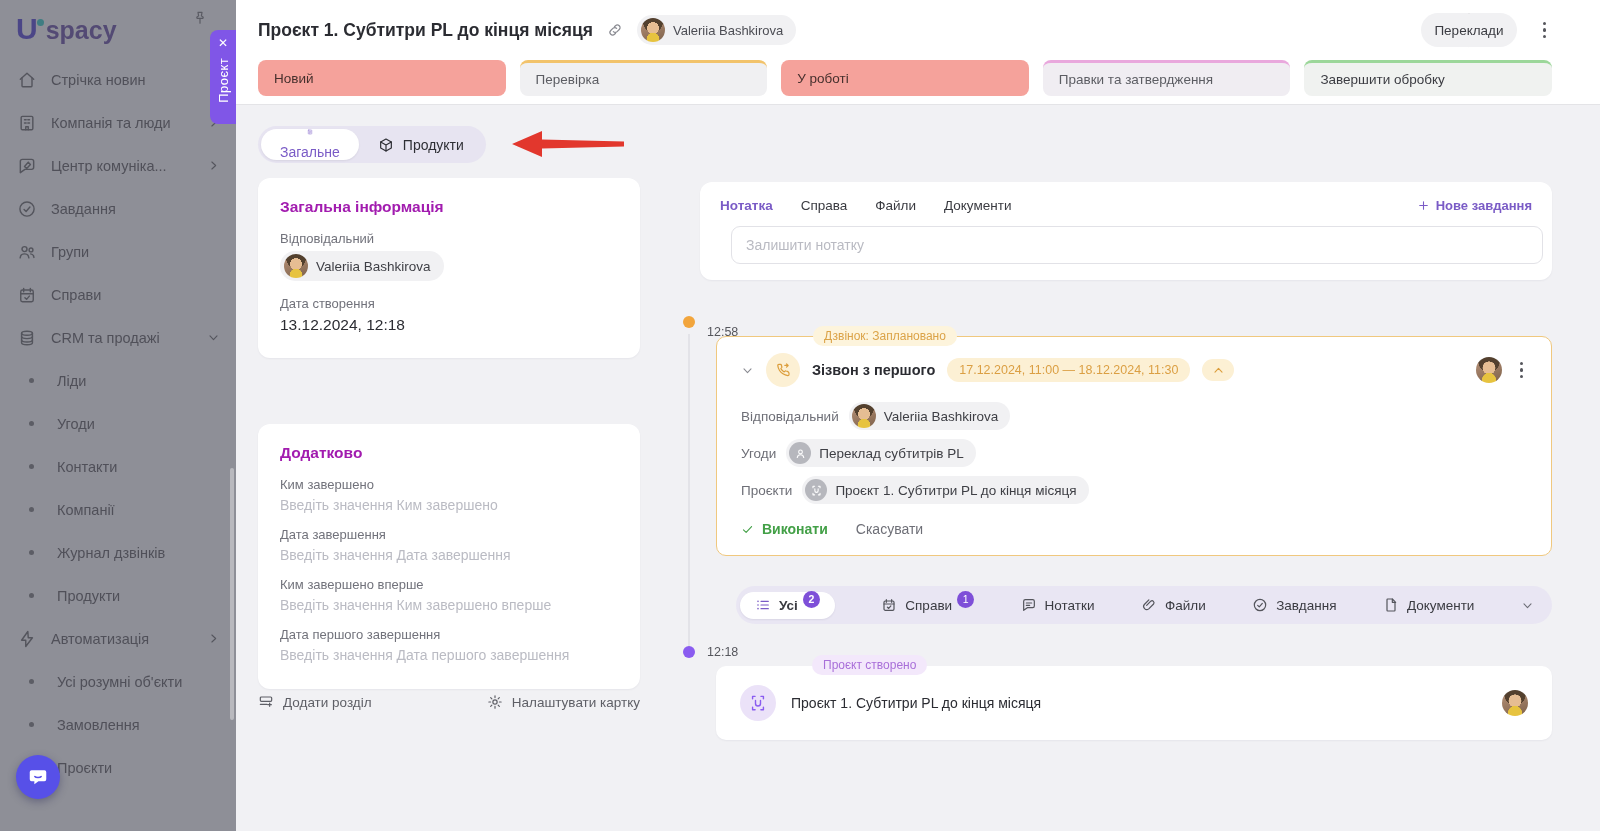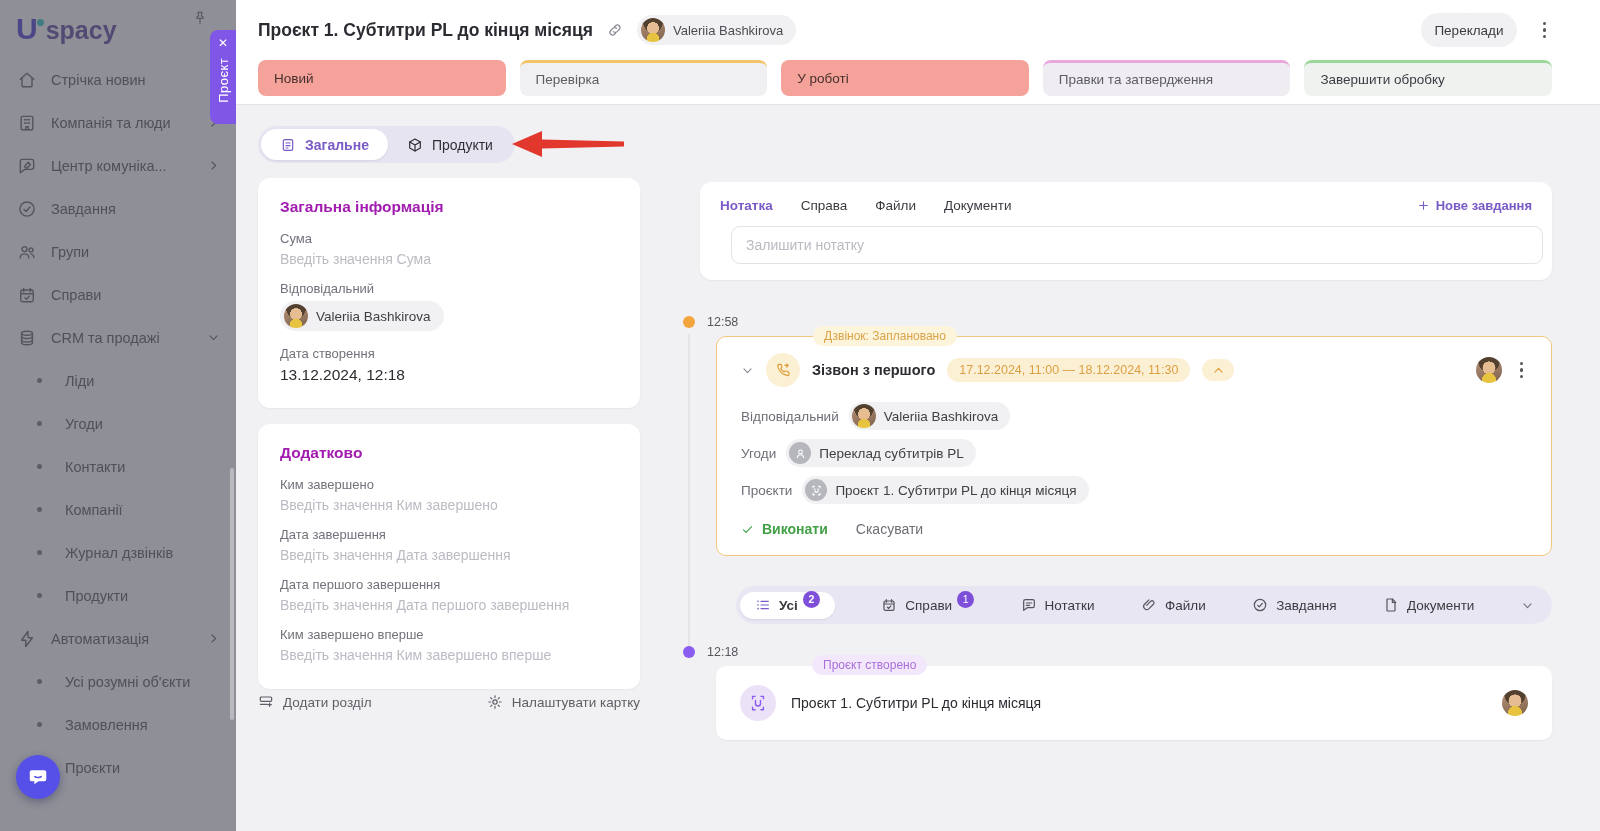--- a/index.html
+++ b/index.html
@@ -16,21 +16,21 @@
   .sidebar { position:absolute; left:0; top:0; width:236px; height:831px; background:#8e8f97; }
   .logo { position:absolute; left:16px; top:12px; display:flex; align-items:baseline; cursor:pointer; }
   .logo-u { font-size:30px; font-weight:800; color:#4b4687; letter-spacing:-1px; position:relative; }
   .logo-u::after { content:""; position:absolute; right:-7px; top:7px; width:7px; height:7px; border-radius:50%; background:#3f7d82; }
   .logo-rest { font-size:25px; font-weight:700; color:#534a74; margin-left:9px; }
   .pin-btn { position:absolute; left:192px; top:10px; color:#5a5b63; }
   .nav { position:absolute; top:58px; left:0; right:0; }
   .nav-item { height:43px; display:flex; align-items:center; padding:0 16px; gap:13px; color:#505059; font-size:14.5px; cursor:pointer; }
   .nav-item .nicon { width:22px; height:22px; color:#54555d; flex:none; display:grid; place-items:center; }
   .nav-item.active { background:rgba(255,255,255,0.13); border-radius:10px; margin:0 6px; padding:0 10px; }
-  .nav-sub { padding-left:32px; }
+  .nav-sub { padding-left:24px; }
   .bullet { width:5px; height:5px; border-radius:50%; background:#5c5d65; margin:0 10px 0 5px; flex:none; }
   .nav-chev { margin-left:auto; color:#54555d; }
   .sb-scroll { position:absolute; right:2px; top:468px; width:4px; height:252px; border-radius:2px; background:rgba(255,255,255,0.38); }
 
   
   .slide-tab { position:absolute; left:210px; top:30px; width:26px; height:94px; background:#8056e7; border-radius:8px 0 0 8px; color:#fff; display:flex; flex-direction:column; align-items:center; padding:7px 0; gap:9px; z-index:6; cursor:pointer; }
   .slide-close { font-size:12px; line-height:1; }
   .slide-label { writing-mode:vertical-rl; transform:rotate(180deg); font-size:13px; letter-spacing:.4px; }
 
   
@@ -48,21 +48,21 @@
 
   .pipeline { position:absolute; top:60px; left:22px; right:48px; display:flex; gap:14px; }
   .stage { flex:1; height:36px; border-radius:8px; display:flex; align-items:center; padding:0 16px; font-size:13.5px; cursor:pointer; }
   .st-red   { background:#f5a29b; color:#46302d; }
   .st-or    { background:#f0f0f2; border-top:3px solid #f2c36b; color:#5c5d63; }
   .st-pink  { background:#f0edf2; border-top:3px solid #e9a8dd; color:#5c5d63; }
   .st-green { background:#f0f2f0; border-top:3px solid #9cd79a; color:#3b3c42; }
 
   .tabs-pill { position:absolute; top:126px; left:22px; height:37px; background:#e7e4f1; border-radius:20px; display:flex; padding:3px; }
   .tab { display:flex; align-items:center; gap:9px; padding:0 19px; border-radius:17px; font-size:14px; color:#2e2f35; cursor:pointer; }
-  .tab.active { background:#fff; color:#7a5bc6; font-weight:700; box-shadow:0 1px 2px rgba(20,20,50,.08); }
+  .tab.active { background:#fff; color:#7a5bc6; font-weight:400; box-shadow:0 1px 2px rgba(20,20,50,.08);flex-direction:column; }
   .annot-arrow { position:absolute; top:131px; left:276px; width:112px; height:26px; pointer-events:none; }
 
   .card { position:absolute; background:#fff; border-radius:12px; box-shadow:0 1px 2px rgba(25,25,50,.05); }
   .card h3 { font-size:15.5px; font-weight:700; color:#a21caf; margin-bottom:15px; }
   .field { margin-bottom:14px; }
   .f-label { font-size:13px; color:#71727b; margin-bottom:5px; }
   .f-ph { font-size:14px; color:#babbc3; cursor:text; }
   .f-value { font-size:15.5px; color:#2b2c32; }
   .person-chip { display:inline-flex; align-items:center; gap:8px; background:#f1f1f3; border-radius:15px; height:30px; padding:3px 13px 3px 4px; font-size:13.5px; color:#3e3f45; cursor:pointer; }
   .avatar { width:24px; height:24px; border-radius:50%; flex:none;
@@ -353,24 +353,20 @@
       </div>
     </div>
 
     <svg class="annot-arrow" viewBox="0 0 112 26">
       <polygon points="0,13 30,0 30,8.5 112,10.5 112,15.5 30,17.5 30,26" fill="#e2372d"></polygon>
     </svg>
 
     <div class="card" id="card-general">
       <h3>Загальна інформація</h3>
       <div class="field">
-        <div class="f-label">Сума</div>
-        <div class="f-ph">Введіть значення Сума</div>
-      </div>
-      <div class="field">
         <div class="f-label">Відповідальний</div>
         <span class="person-chip">
           <span class="avatar"></span>
           <span>Valeriia Bashkirova</span>
         </span>
       </div>
       <div class="field">
         <div class="f-label">Дата створення</div>
         <div class="f-value">13.12.2024, 12:18</div>
       </div>
@@ -380,26 +376,26 @@
       <h3>Додатково</h3>
       <div class="field">
         <div class="f-label">Ким завершено</div>
         <div class="f-ph">Введіть значення Ким завершено</div>
       </div>
       <div class="field">
         <div class="f-label">Дата завершення</div>
         <div class="f-ph">Введіть значення Дата завершення</div>
       </div>
       <div class="field">
+        <div class="f-label">Ким завершено вперше</div>
+        <div class="f-ph">Введіть значення Ким завершено вперше</div>
+      </div>
+      <div class="field">
         <div class="f-label">Дата першого завершення</div>
         <div class="f-ph">Введіть значення Дата першого завершення</div>
-      </div>
-      <div class="field">
-        <div class="f-label">Ким завершено вперше</div>
-        <div class="f-ph">Введіть значення Ким завершено вперше</div>
       </div>
     </div>
 
     <div class="left-footer">
       <span class="lf-btn">
         <svg class="ic-sm" viewBox="0 0 24 24">
             <rect x="3.5" y="4.5" width="17" height="6.5" rx="1.5"></rect>
             <path d="M3.5 15.5h10M17.5 13.5v5M15 16h5"></path>
           </svg>
         <span>Додати розділ</span>
@@ -424,21 +420,21 @@
               <path d="M12 5v14M5 12h14"></path>
             </svg>
           <span>Нове завдання</span>
         </span>
       </div>
       <input class="note-input" type="text" placeholder="Залишити нотатку" style="">
     </div>
 
     <div class="tl-line"></div>
     <div class="tl-dot" style="top:316px;background:#f2a53c;"></div>
-    <div class="tl-time" style="top:315px;">12:58</div>
+    <div class="tl-time" style="top:325px;">12:58</div>
 
     <div id="call-card">
       <span class="card-tag tag-or">Дзвінок: Заплановано</span>
       <div class="call-head">
         <span class="chev-btn">
             <svg class="ic-xs" viewBox="0 0 24 24">
               <path d="M5.5 9l6.5 7 6.5-7"></path>
             </svg>
           </span>
         <span class="call-circ">

